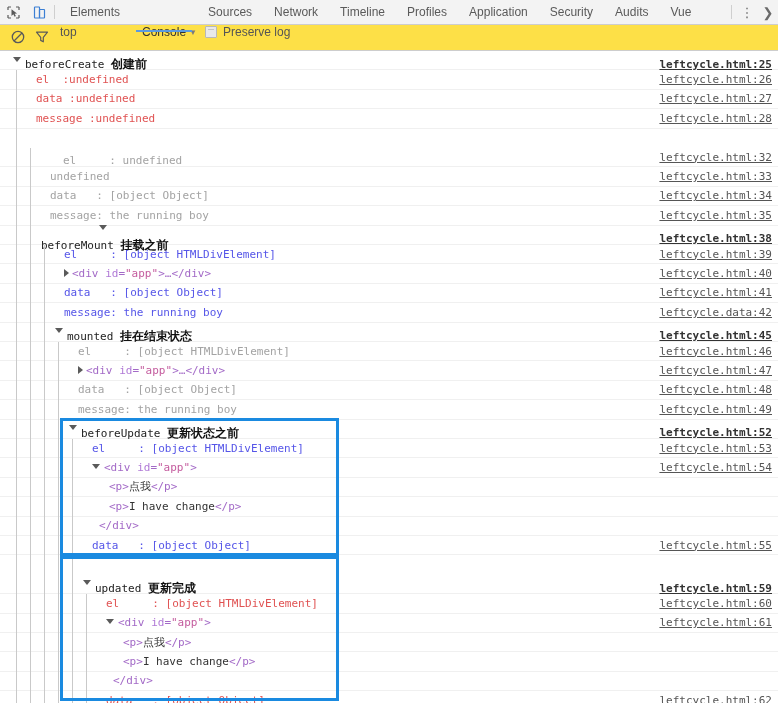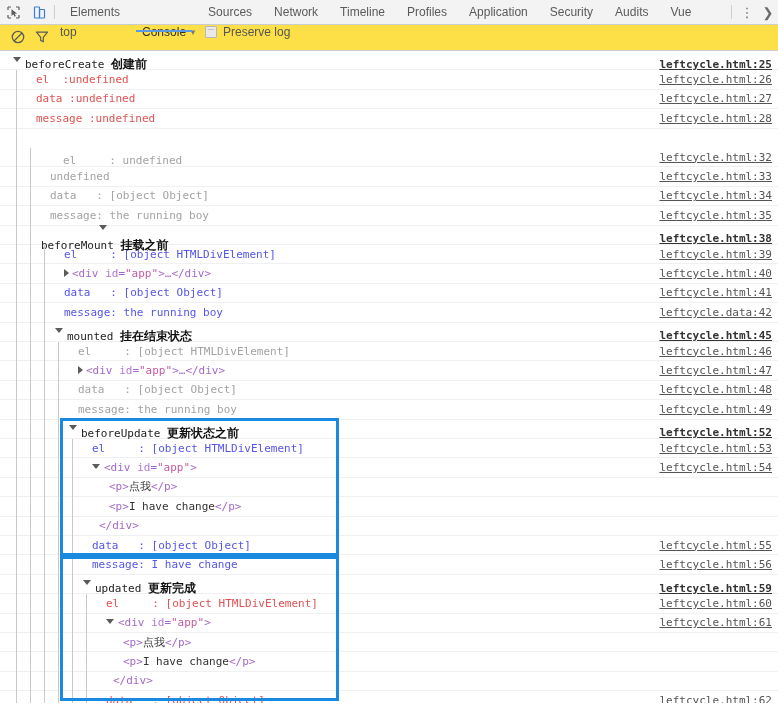--- a/index.html
+++ b/index.html
@@ -304,21 +304,20 @@
       <div class="row" style="top: 310.4px; position: absolute; left: 0px; right: 0px;"><div class="row-text" style="left: 78px;"><span class="tri-right"></span><span><span class="c-tag">&lt;div</span> <span class="c-attrname">id</span><span class="c-tag">=</span><span class="c-attrval">"app"</span><span class="c-tag">&gt;</span><span class="c-tag">…</span><span class="c-tag">&lt;/div</span><span class="c-tag">&gt;</span></span></div><a class="src">leftcycle.html:47</a></div>
       <div class="row" style="top: 329.8px; position: absolute; left: 0px; right: 0px;"><div class="row-text" style="left: 78px;"><span class="c-gray">data   : [object Object]</span></div><a class="src">leftcycle.html:48</a></div>
       <div class="row" style="top: 349.2px; position: absolute; left: 0px; right: 0px;"><div class="row-text" style="left: 78px;"><span class="c-gray">message: the running boy</span></div><a class="src">leftcycle.html:49</a></div>
       <div class="row" style="top: 368.6px; position: absolute; left: 0px; right: 0px;"><div class="row-text" style="left: 69px;"><span class="tri"></span><span class="grp-title">beforeUpdate <span class="cn">更新状态之前</span></span></div><a class="src bold">leftcycle.html:52</a></div>
       <div class="row" style="top: 388px; position: absolute; left: 0px; right: 0px;"><div class="row-text" style="left: 92px;"><span class="c-blue">el     : [object HTMLDivElement]</span></div><a class="src">leftcycle.html:53</a></div>
       <div class="row" style="top: 407.4px; position: absolute; left: 0px; right: 0px;"><div class="row-text" style="left: 92px;"><span class="tri"></span><span><span class="c-tag">&lt;div</span> <span class="c-attrname">id</span><span class="c-tag">=</span><span class="c-attrval">"app"</span><span class="c-tag">&gt;</span></span></div><a class="src">leftcycle.html:54</a></div>
       <div class="row" style="top: 426.8px; position: absolute; left: 0px; right: 0px;"><div class="row-text" style="left: 109px;"><span><span class="c-tag">&lt;p</span><span class="c-tag">&gt;</span><span class="c-txt">点我</span><span class="c-tag">&lt;/p</span><span class="c-tag">&gt;</span></span></div></div>
       <div class="row" style="top: 446.2px; position: absolute; left: 0px; right: 0px;"><div class="row-text" style="left: 109px;"><span><span class="c-tag">&lt;p</span><span class="c-tag">&gt;</span><span class="c-txt">I have change</span><span class="c-tag">&lt;/p</span><span class="c-tag">&gt;</span></span></div></div>
       <div class="row" style="top: 465.6px; position: absolute; left: 0px; right: 0px;"><div class="row-text" style="left: 99px;"><span><span class="c-tag">&lt;/div</span><span class="c-tag">&gt;</span></span></div></div>
       <div class="row" style="top: 485px; position: absolute; left: 0px; right: 0px;"><div class="row-text" style="left: 92px;"><span class="c-blue">data   : [object Object]</span></div><a class="src">leftcycle.html:55</a></div>
-      <div class="row" style="top: 504.4px; position: absolute; left: 0px; right: 0px;"><div class="row-text" style="left: 92px;"><span class="c-blue">message: I have change</span></div><a class="src">leftcycle.html:56</a></div>
       <div class="row" style="top: 523.8px; position: absolute; left: 0px; right: 0px;"><div class="row-text" style="left: 83px;"><span class="tri"></span><span class="grp-title">updated <span class="cn">更新完成</span></span></div><a class="src bold">leftcycle.html:59</a></div>
       <div class="row" style="top: 543.2px; position: absolute; left: 0px; right: 0px;"><div class="row-text" style="left: 106px;"><span class="c-red">el     : [object HTMLDivElement]</span></div><a class="src">leftcycle.html:60</a></div>
       <div class="row" style="top: 562.6px; position: absolute; left: 0px; right: 0px;"><div class="row-text" style="left: 106px;"><span class="tri"></span><span><span class="c-tag">&lt;div</span> <span class="c-attrname">id</span><span class="c-tag">=</span><span class="c-attrval">"app"</span><span class="c-tag">&gt;</span></span></div><a class="src">leftcycle.html:61</a></div>
       <div class="row" style="top: 582px; position: absolute; left: 0px; right: 0px;"><div class="row-text" style="left: 123px;"><span><span class="c-tag">&lt;p</span><span class="c-tag">&gt;</span><span class="c-txt">点我</span><span class="c-tag">&lt;/p</span><span class="c-tag">&gt;</span></span></div></div>
       <div class="row" style="top: 601.4px; position: absolute; left: 0px; right: 0px;"><div class="row-text" style="left: 123px;"><span><span class="c-tag">&lt;p</span><span class="c-tag">&gt;</span><span class="c-txt">I have change</span><span class="c-tag">&lt;/p</span><span class="c-tag">&gt;</span></span></div></div>
       <div class="row" style="top: 620.8px; position: absolute; left: 0px; right: 0px;"><div class="row-text" style="left: 113px;"><span><span class="c-tag">&lt;/div</span><span class="c-tag">&gt;</span></span></div></div>
       <div class="row" style="top: 640.2px; position: absolute; left: 0px; right: 0px;"><div class="row-text" style="left: 106px;"><span class="c-red">data   : [object Object]</span></div><a class="src">leftcycle.html:62</a></div>
       <div class="guide" style="left: 16px; top: 19.4px; height: 659.6px;"></div>
       <div class="guide" style="left: 30px; top: 97px; height: 582px;"></div>
       <div class="guide" style="left: 44px; top: 194px; height: 485px;"></div>

